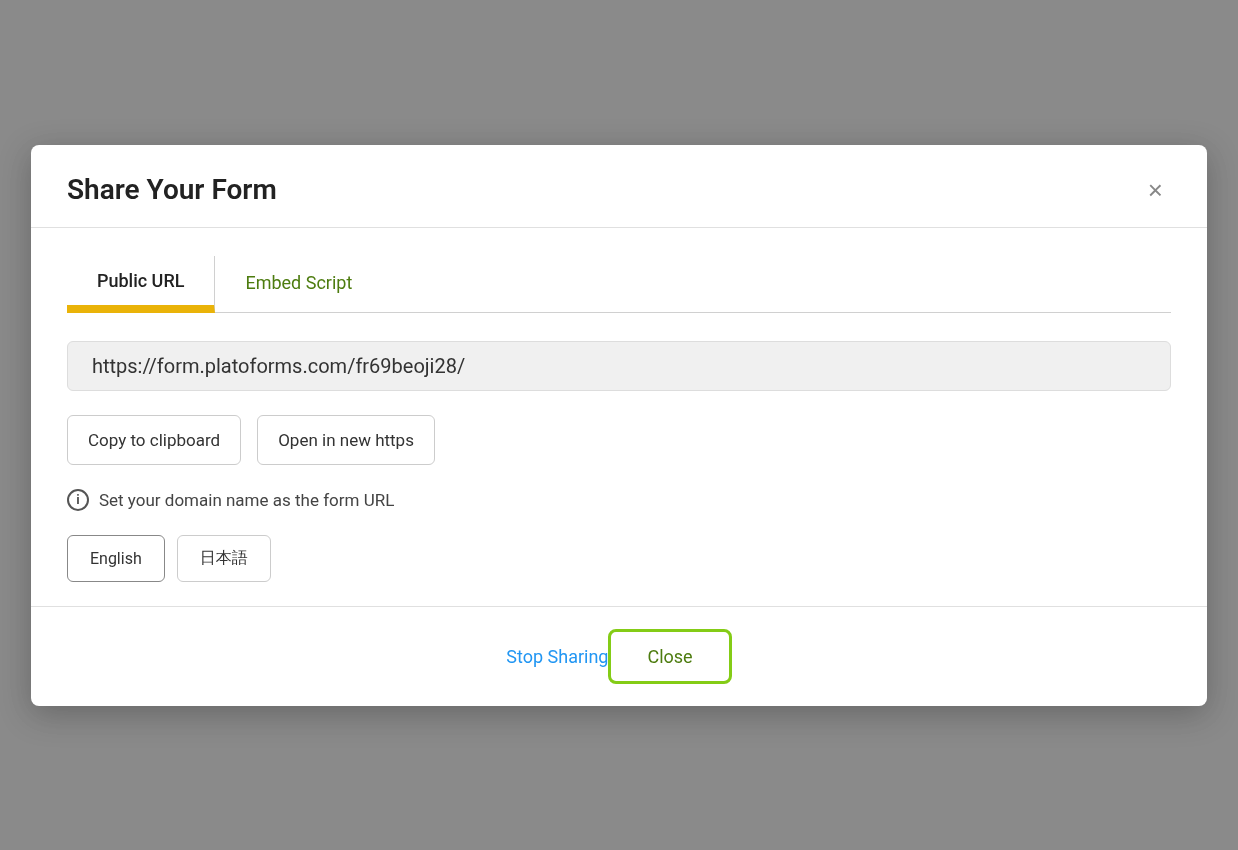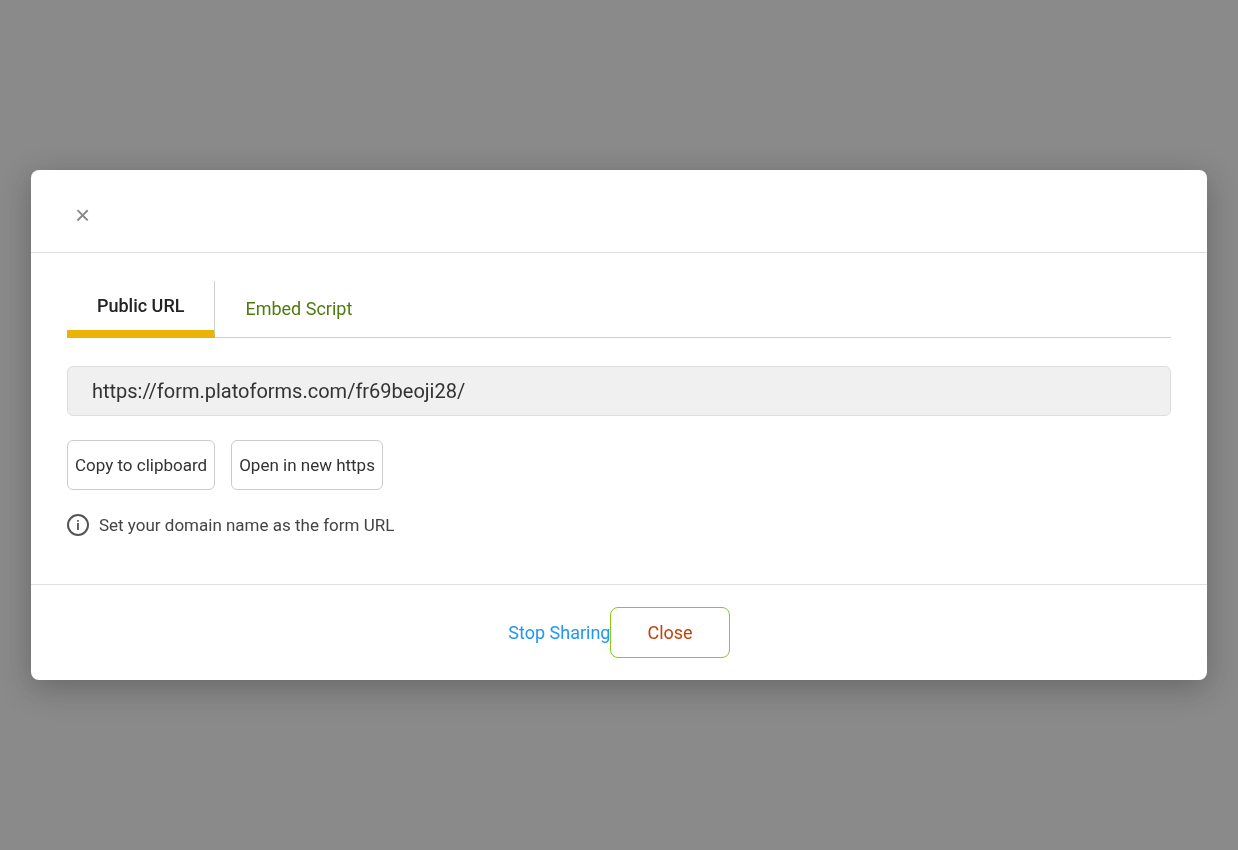--- a/index.html
+++ b/index.html
@@ -112,21 +112,21 @@
     .button-row {
       display: flex;
       gap: 16px;
       margin-bottom: 24px;
     }
 
     .action-btn {
       background: #fff;
       border: 1px solid #ccc;
       border-radius: 6px;
-      padding: 14px 7px;
+      padding: 14px 20px;
       font-size: 17px;
       cursor: pointer;
       color: #333;
       font-family: inherit;
     }
 
     .domain-info {
       display: flex;
       align-items: center;
       gap: 10px;
@@ -181,36 +181,37 @@
       background: none;
       border: none;
       color: #2196F3;
       font-size: 18px;
       cursor: pointer;
       font-family: inherit;
     }
 
     .close-action-btn {
       background: #fff;
-      border: 1px solid #84cc16;
+      border: 3px solid #84cc16;
       border-radius: 8px;
       padding: 14px 36px;
       font-size: 18px;
       cursor: pointer;
-      color: #c2410c;
+      color: #4d7c0f;
       font-family: inherit;
     }
   </style>
 </head>
 <body>
 
 <div class="overlay">
   <div class="modal">
 
     <div class="modal-header">
+      <h2 class="modal-title">Share Your Form</h2>
       <button class="close-btn">×</button>
     </div>
 
     <hr class="modal-divider">
 
     <div class="modal-body">
 
       <div class="tabs">
         <button class="tab active">Public URL</button>
         <button class="tab">Embed Script</button>
@@ -221,20 +222,24 @@
       <div class="button-row">
         <button class="action-btn">Copy to clipboard</button>
         <button class="action-btn">Open in new https</button>
       </div>
 
       <div class="domain-info">
         <span class="info-icon">i</span>
         <span>Set your domain name as the form URL</span>
       </div>
 
+      <div class="lang-row">
+        <button class="lang-btn active">English</button>
+        <button class="lang-btn">日本語</button>
+      </div>
 
     </div>
 
     <div class="modal-footer">
       <button class="stop-sharing-btn">Stop Sharing</button>
       <button class="close-action-btn">Close</button>
     </div>
 
   </div>
 </div>

